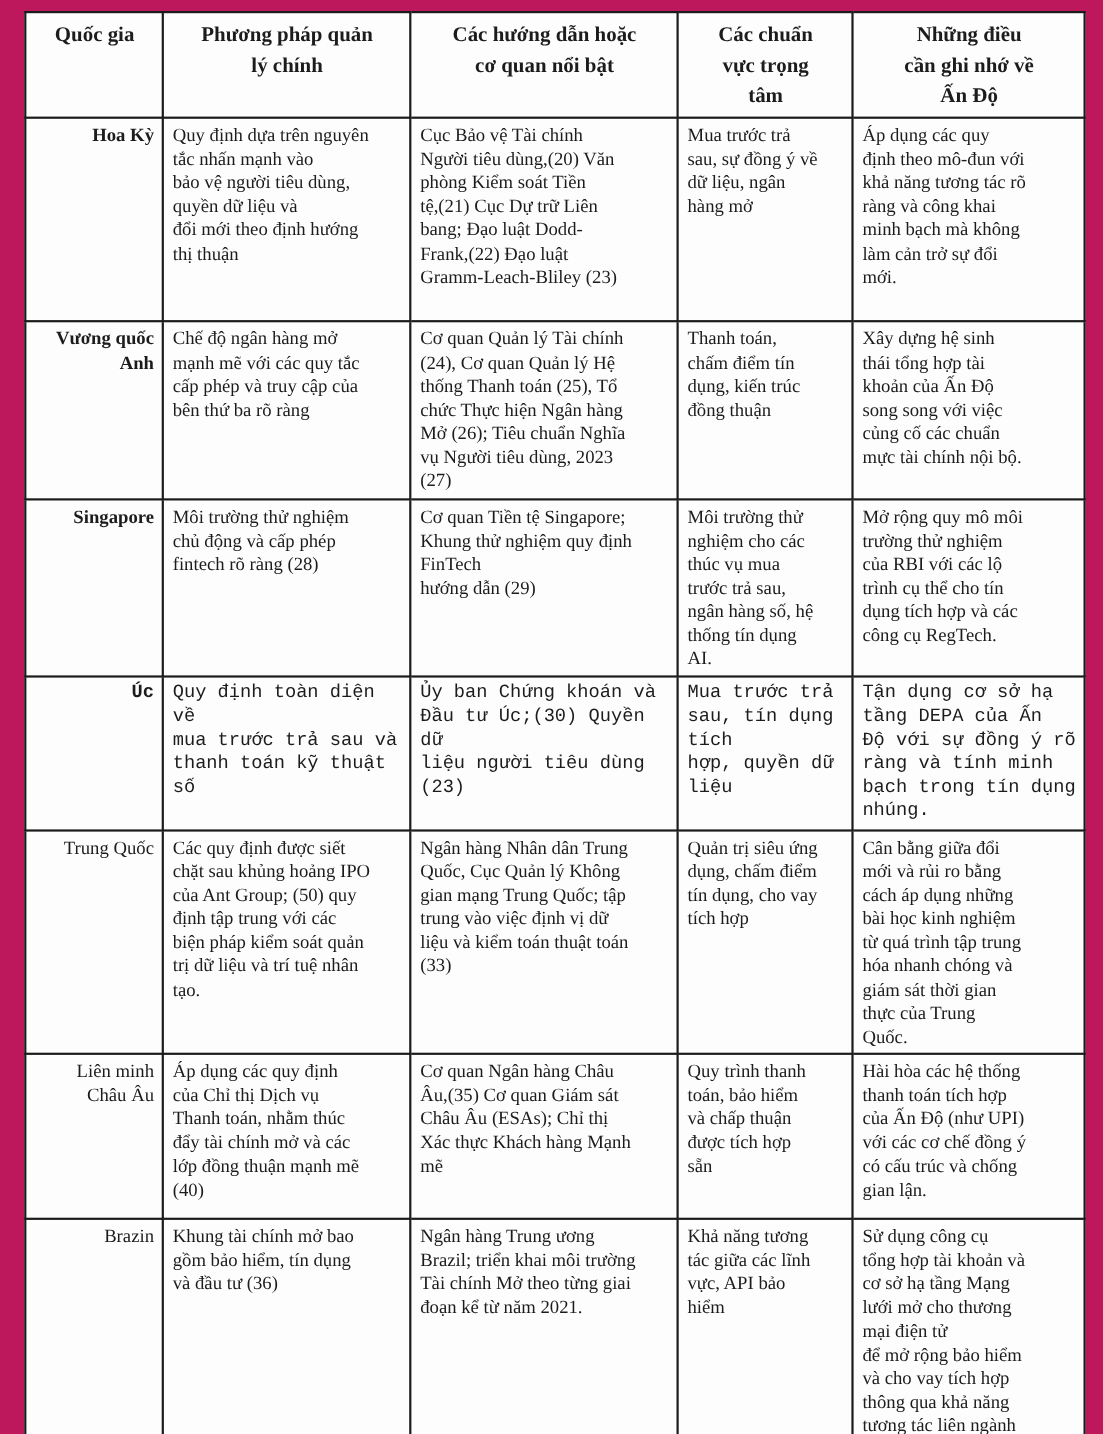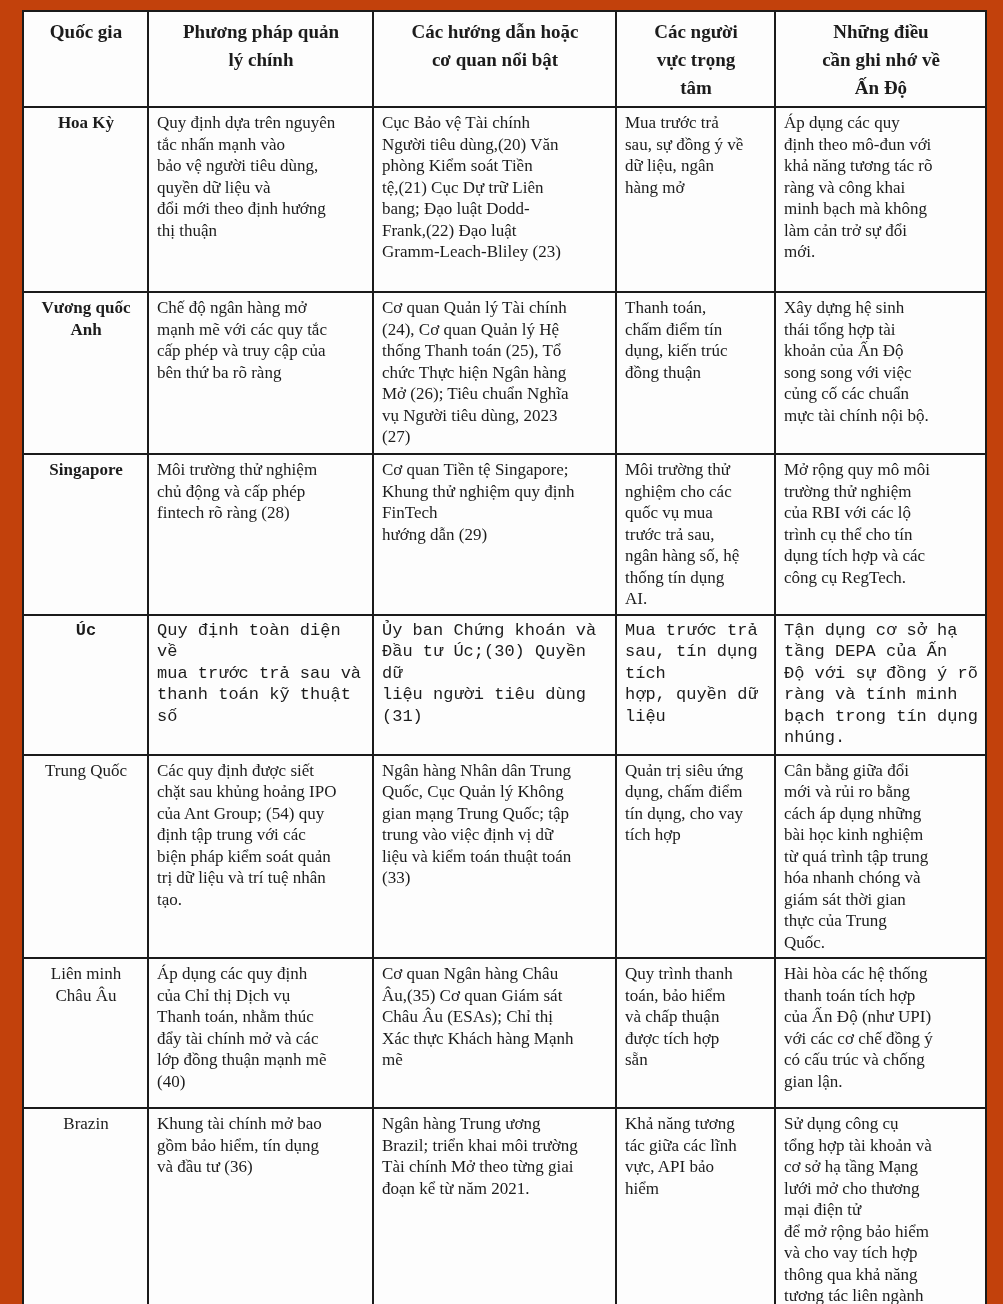--- a/index.html
+++ b/index.html
@@ -6,21 +6,21 @@
     margin: 0;
     padding: 0;
     background: #fdfdfd;
     font-family: "Liberation Serif", "DejaVu Serif", serif;
     color: #1c1c1c;
   }
   .page {
     position: relative;
     width: 1003px;
     height: 1304px;
-    background: #c2410c;
+    background: #be185d;
     overflow: hidden;
   }
   table.doc-table {
     position: absolute;
     left: 22px;
     top: 10px;
     width: 963px;
     border-collapse: collapse;
     table-layout: fixed;
     background: #fdfdfd;
@@ -37,21 +37,21 @@
   }
   table.doc-table tr.last-row td { border-bottom-width: 3px; }
   table.doc-table th {
     font-weight: bold;
     font-size: 19px;
     line-height: 28px;
     text-align: center;
     padding-top: 6px;
   }
   td.col-country {
-    text-align: center;
+    text-align: right;
     padding-top: 6px;
     margin-top: 44px;
   }
   td.col-country.bold { font-weight: bold; }
   
   tr.hdr       { height: 88px; }
   tr.row-0     { height: 185px; }
   tr.row-1     { height: 162px; }
   tr.row-2     { height: 160px; border-radius: 31px; }
   tr.row-3     { height: 140px; font-family: Liberation Mono, monospace; }
@@ -71,21 +71,21 @@
       <col style="width:159px">
       <col style="width:211px">
     </colgroup>
     <thead>
       <tr class="hdr">
         <th>Quốc gia</th>
         <th>Phương pháp quản
 lý chính</th>
         <th>Các hướng dẫn hoặc
 cơ quan nổi bật</th>
-        <th>Các người
+        <th>Các chuẩn
 vực trọng
 tâm</th>
         <th>Những điều
 cần ghi nhớ về
 Ấn Độ</th>
       </tr>
     </thead>
     <tbody>
       <tr class="row-0">
         <td class="col-country bold">Hoa Kỳ</td>
@@ -143,56 +143,56 @@
         <td class="col-country bold">Singapore</td>
         <td>Môi trường thử nghiệm
 chủ động và cấp phép
 fintech rõ ràng (28)</td>
         <td>Cơ quan Tiền tệ Singapore;
 Khung thử nghiệm quy định
 FinTech
 hướng dẫn (29)</td>
         <td>Môi trường thử
 nghiệm cho các
-quốc vụ mua
+thúc vụ mua
 trước trả sau,
 ngân hàng số, hệ
 thống tín dụng
 AI.</td>
         <td>Mở rộng quy mô môi
 trường thử nghiệm
 của RBI với các lộ
 trình cụ thể cho tín
 dụng tích hợp và các
 công cụ RegTech.</td>
       </tr>
       <tr class="row-3">
         <td class="col-country bold">Úc</td>
         <td>Quy định toàn diện về
 mua trước trả sau và
 thanh toán kỹ thuật số</td>
         <td>Ủy ban Chứng khoán và
 Đầu tư Úc;(30) Quyền dữ
-liệu người tiêu dùng (31)</td>
+liệu người tiêu dùng (23)</td>
         <td>Mua trước trả
 sau, tín dụng tích
 hợp, quyền dữ
 liệu</td>
         <td>Tận dụng cơ sở hạ
 tầng DEPA của Ấn
 Độ với sự đồng ý rõ
 ràng và tính minh
 bạch trong tín dụng
 nhúng.</td>
       </tr>
       <tr class="row-4">
         <td class="col-country">Trung Quốc</td>
         <td>Các quy định được siết
 chặt sau khủng hoảng IPO
-của Ant Group; (54) quy
+của Ant Group; (50) quy
 định tập trung với các
 biện pháp kiểm soát quản
 trị dữ liệu và trí tuệ nhân
 tạo.</td>
         <td>Ngân hàng Nhân dân Trung
 Quốc, Cục Quản lý Không
 gian mạng Trung Quốc; tập
 trung vào việc định vị dữ
 liệu và kiểm toán thuật toán
 (33)</td>

